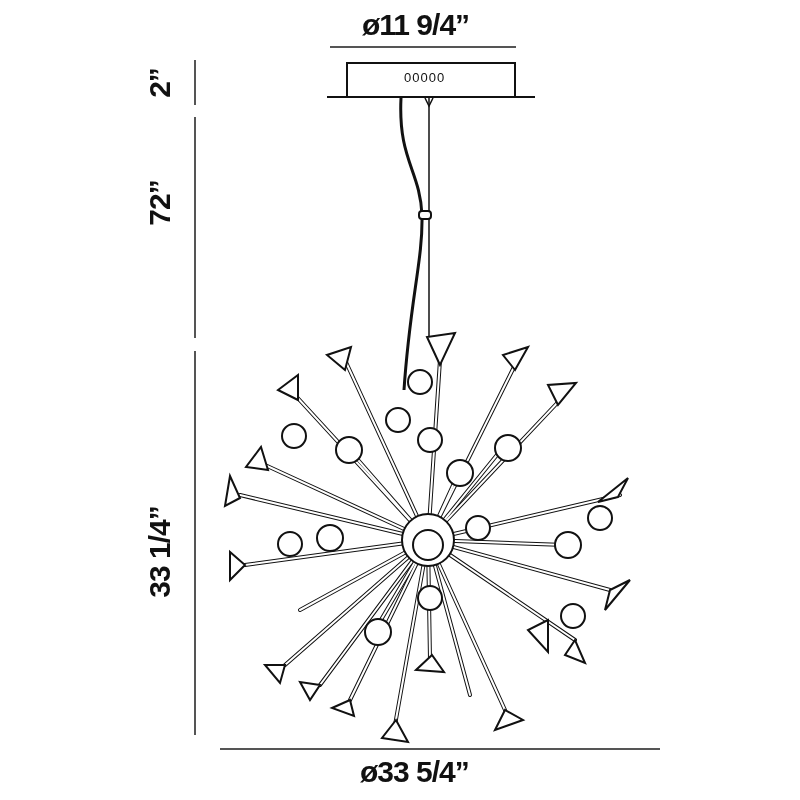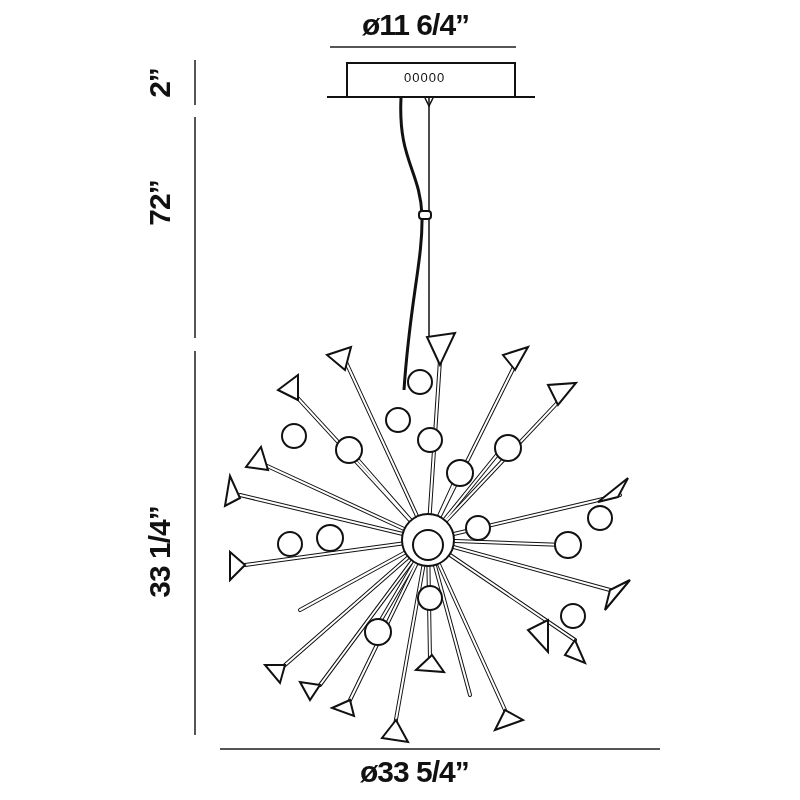--- a/index.html
+++ b/index.html
@@ -126,18 +126,18 @@
     <circle cx="398" cy="420" r="12"></circle>
     <circle cx="420" cy="382" r="12"></circle>
   </g>
 
   <g stroke="#111" stroke-width="2" fill="#fff">
     <circle cx="428" cy="540" r="26"></circle>
     <circle cx="428" cy="545" r="15"></circle>
   </g>
 </svg>
 
-<div class="dim" style="left:362px;top:8px;font-size:30px;">ø11 6/4”</div>
+<div class="dim" style="left:362px;top:8px;font-size:30px;">ø11 9/4”</div>
 <div class="dim" style="left:404px;top:70px;font-size:13px;font-weight:normal;letter-spacing:1px;">00000</div>
 <div class="dim vert" style="left:140px;top:66px;font-size:30px;width:40px;text-align:center;">2”</div>
 <div class="dim vert" style="left:130px;top:186px;font-size:30px;width:60px;text-align:center;">72”</div>
 <div class="dim vert" style="left:100px;top:535px;font-size:30px;width:120px;text-align:center;">33 1/4”</div>
 <div class="dim" style="left:360px;top:755px;font-size:30px;">ø33 5/4”</div>
 
 </body></html>

